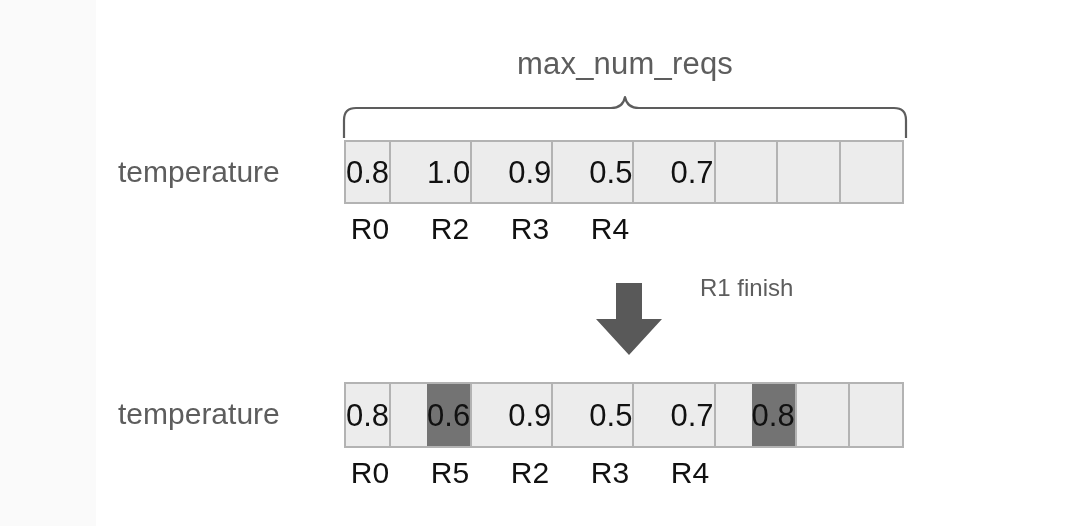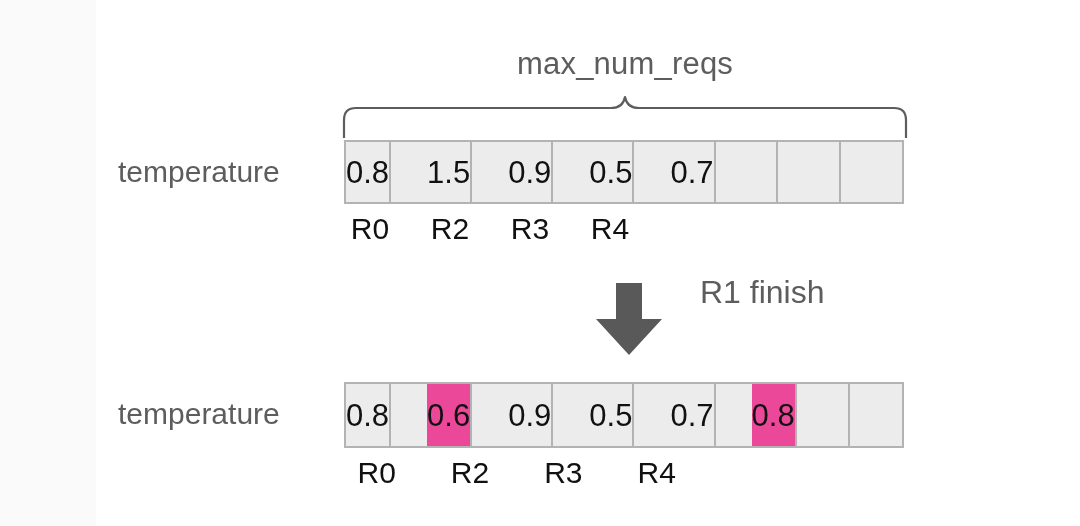--- a/index.html
+++ b/index.html
@@ -91,21 +91,21 @@
     border-right: 2px solid #b3b3b3;
     background: #ececec;
     display: flex;
     align-items: center;
     justify-content: center;
     font-size: 31px;
     color: #111111;
     line-height: 1;
   }
   .cell:last-child { border-right: none; }
-  .cell.highlight { background: #ec4899; }
+  .cell.highlight { background: #737373; }
   .cell.empty { color: transparent; }
 
   
   .ids {
     position: absolute;
     display: flex;
     left: 330px;
     width: 560px;
   }
   .ids.top    { top: 212px; }
@@ -127,21 +127,21 @@
     width: 66px;
     height: 72px;
   }
 
   
   .annotation {
     position: absolute;
     left: 700px;
     top: 272px;
     width: 260px;
-    font-size: 32px;
+    font-size: 24px;
     color: #5d5d5d;
     line-height: 1.3;
     text-align: left;
     white-space: nowrap;
   }
   .annotation div { white-space: nowrap; }
 </style>
 </head>
 <body>
 
@@ -155,21 +155,21 @@
   <div class="brace">
     <svg width="570" height="46" viewBox="0 0 570 46" xmlns="http://www.w3.org/2000/svg">
       <path d="M 4 46 L 4 28 Q 4 16 16 16 L 271 16 Q 283 16 285 5 Q 287 16 299 16 L 554 16 Q 566 16 566 28 L 566 46" fill="none" stroke="#5d5d5d" stroke-width="2.2" stroke-linecap="round" stroke-linejoin="round"></path>
     </svg>
   </div>
 
   <div class="row-label top">temperature</div>
 
   <div class="array-row top">
     <div class="cell">0.8</div>
-    <div class="cell">1.5</div>
+    <div class="cell">1.0</div>
     <div class="cell">0.9</div>
     <div class="cell">0.5</div>
     <div class="cell">0.7</div>
     <div class="cell empty"></div>
     <div class="cell empty"></div>
     <div class="cell empty"></div>
   </div>
 
   <div class="ids top">
     <div class="id-cell">R0</div>
@@ -199,20 +199,21 @@
     <div class="cell">0.9</div>
     <div class="cell">0.5</div>
     <div class="cell">0.7</div>
     <div class="cell highlight">0.8</div>
     <div class="cell empty"></div>
     <div class="cell empty"></div>
   </div>
 
   <div class="ids bottom">
     <div class="id-cell">R0</div>
+    <div class="id-cell">R5</div>
     <div class="id-cell">R2</div>
     <div class="id-cell">R3</div>
     <div class="id-cell">R4</div>
     <div class="id-cell blank"></div>
     <div class="id-cell blank"></div>
   </div>
 
 </div>
 
 </body></html>

